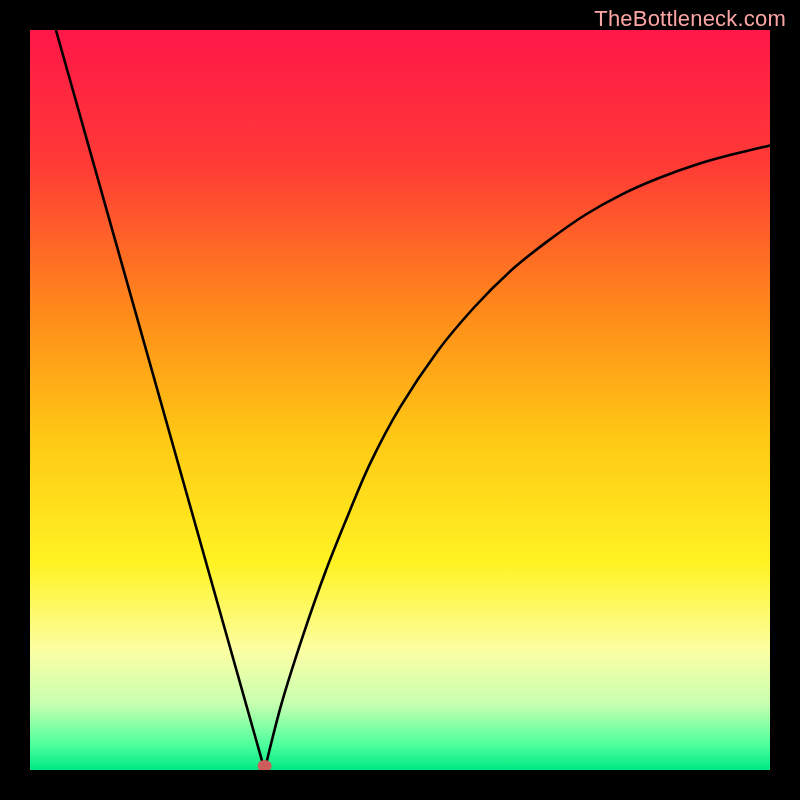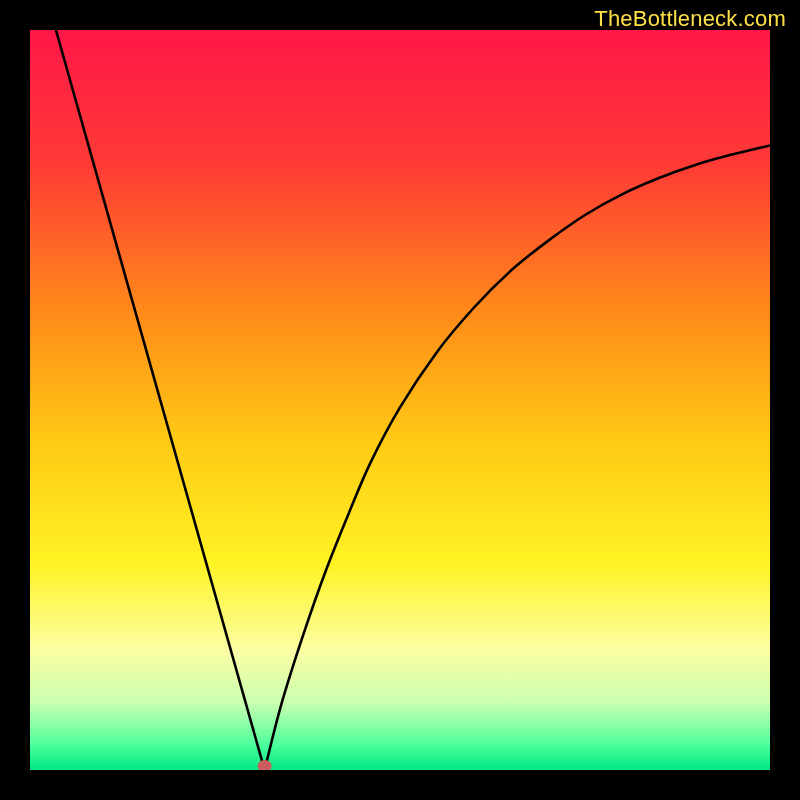--- a/index.html
+++ b/index.html
@@ -21,21 +21,21 @@
     position: absolute;
     left: 30px;
     top: 30px;
     width: 740px;
     height: 740px;
   }
   .watermark {
     position: absolute;
     top: 6px;
     right: 14px;
-    color: #fde047;
+    color: #fca5a5;
     font-size: 22px;
     font-weight: 500;
     letter-spacing: 0.2px;
     user-select: none;
   }
 </style>
 </head>
 <body>
 
 <div class="frame">

